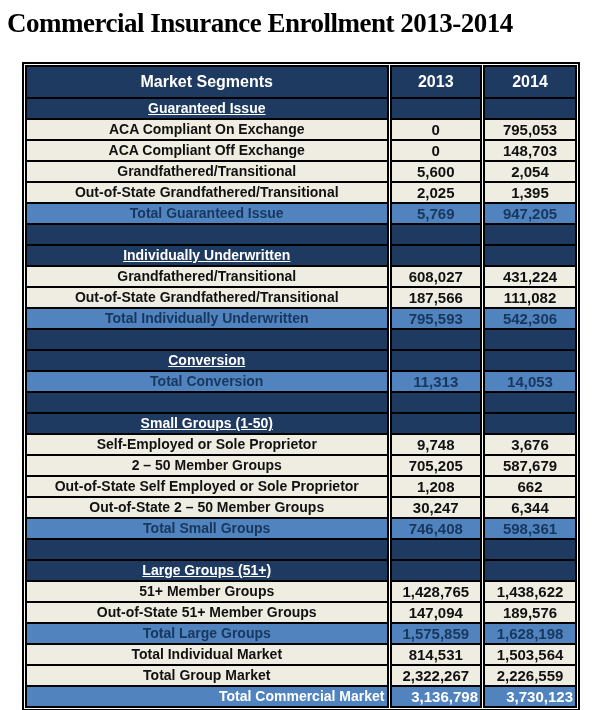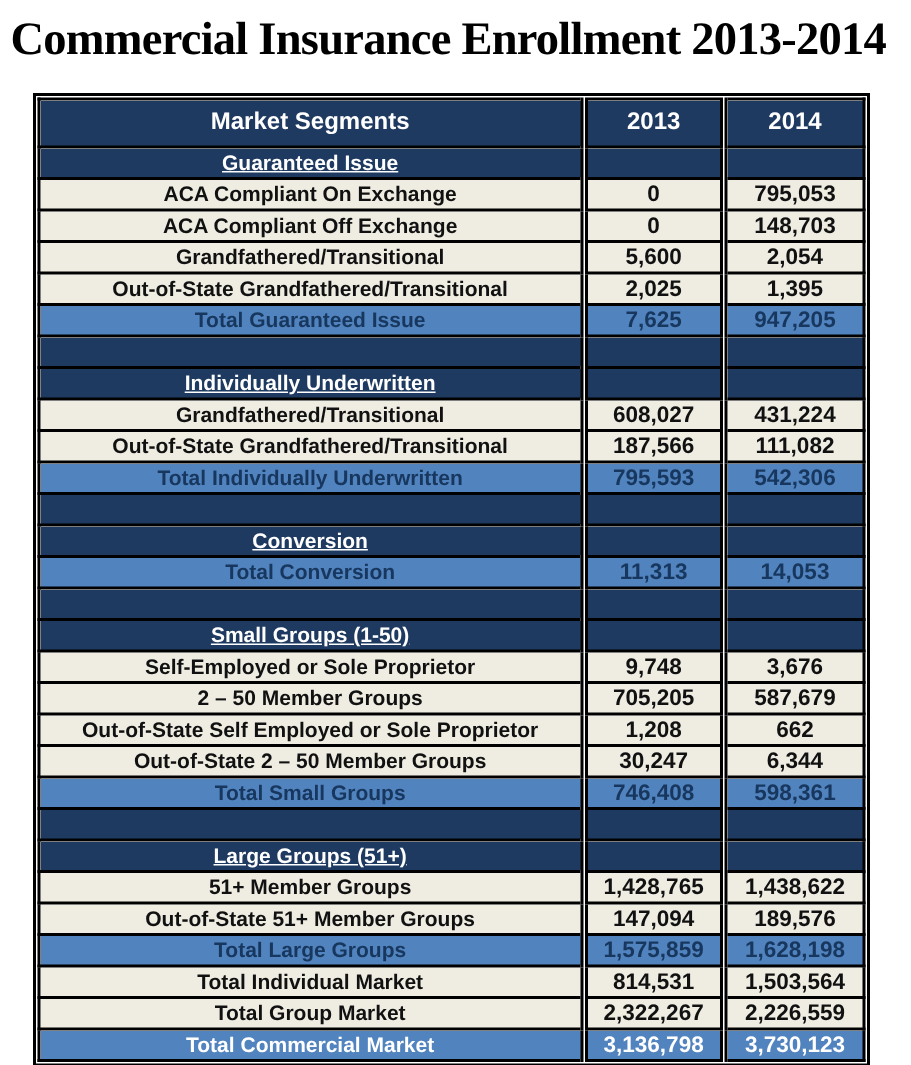--- a/index.html
+++ b/index.html
@@ -15,21 +15,21 @@
   html, body {
     margin: 0; padding: 0;
     width: 607px; height: 710px;
     background: #ffffff;
     font-family: "Liberation Sans", sans-serif;
     position: relative;
   }
   .page-title {
     font-family: "Liberation Serif", serif;
     font-weight: bold;
-    font-size: 31px;
+    font-size: 27px;
     color: #000;
     margin: 0;
     padding: 8px 0 0 7px;
     letter-spacing: -0.5px;
     white-space: nowrap;
   }
   .table-frame {
     position: absolute;
     left: 22px; top: 62px;
     width: 558px;
@@ -63,21 +63,21 @@
     height: 21px;
     font-size: 14px;
     line-height: 19px;
   }
   .enrollment td.num { font-size: 15px; }
   .enrollment td.vline, .enrollment th.vline { border-left: 5px double var(--border); margin-top: 17px; }
   tr.section td { background: var(--navy); color: var(--white); text-decoration: underline; }
   tr.spacer  td { background: var(--navy); }
   tr.data    td { background: var(--cream); color: var(--ink); }
   tr.total   td { background: var(--blue);  color: var(--total-ink); }
-  tr.grand_total td { background: var(--blue); color: var(--white); }
+  tr.grand_total td { background: var(--blue); color: var(--white); text-align: right; }
 </style>
 </head>
 <body>
 
 <h1 class="page-title">Commercial Insurance Enrollment 2013-2014</h1>
 
 <div class="table-frame">
   <table class="enrollment">
     <colgroup>
       <col class="c1">
@@ -112,21 +112,21 @@
           <td class="vline num">5,600</td>
           <td class="vline num">2,054</td>
         </tr>
         <tr class="data">
           <td>Out-of-State Grandfathered/Transitional</td>
           <td class="vline num">2,025</td>
           <td class="vline num">1,395</td>
         </tr>
         <tr class="total">
           <td>Total Guaranteed Issue</td>
-          <td class="vline num">7,625</td>
+          <td class="vline num">5,769</td>
           <td class="vline num">947,205</td>
         </tr>
         <tr class="spacer">
           <td></td>
           <td class="vline num"></td>
           <td class="vline num"></td>
         </tr>
         <tr class="section">
           <td>Individually Underwritten</td>
           <td class="vline num"></td>

